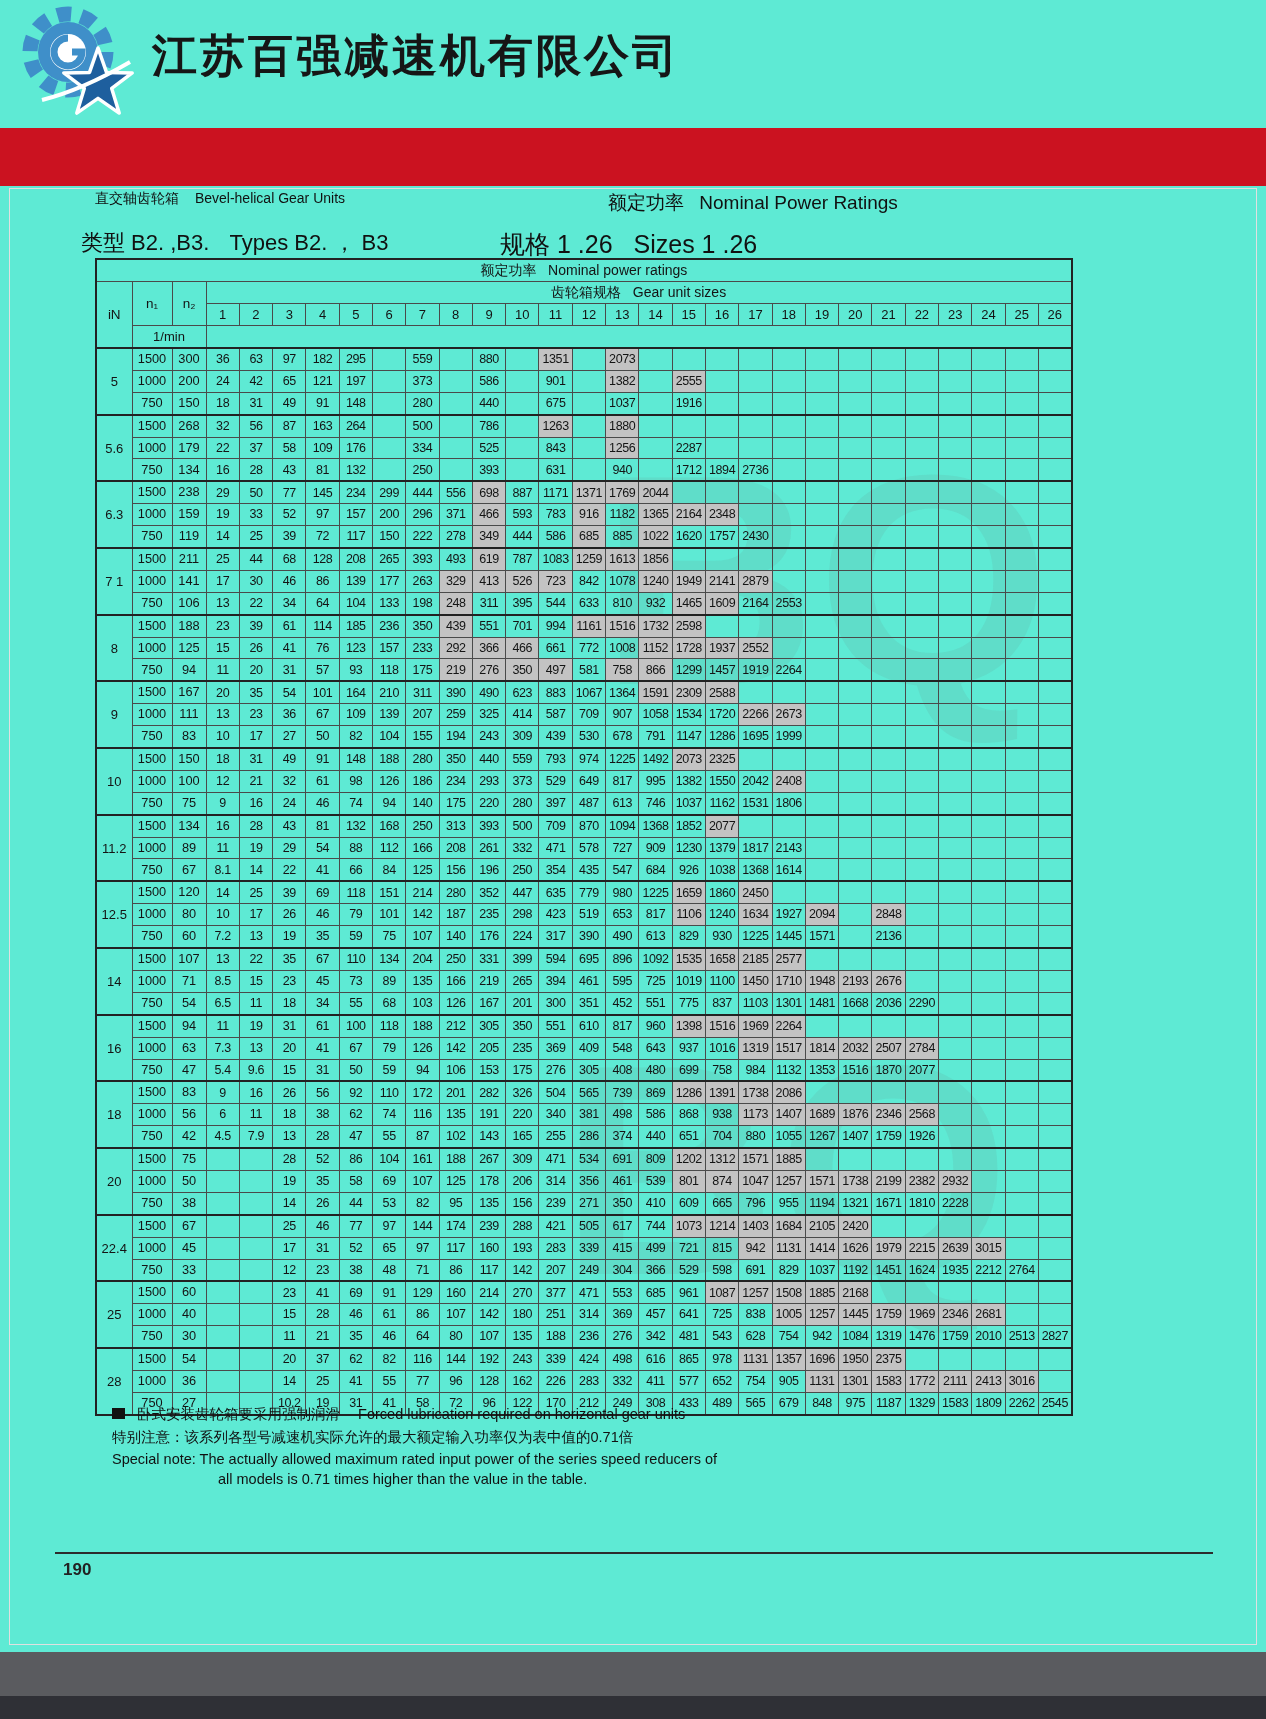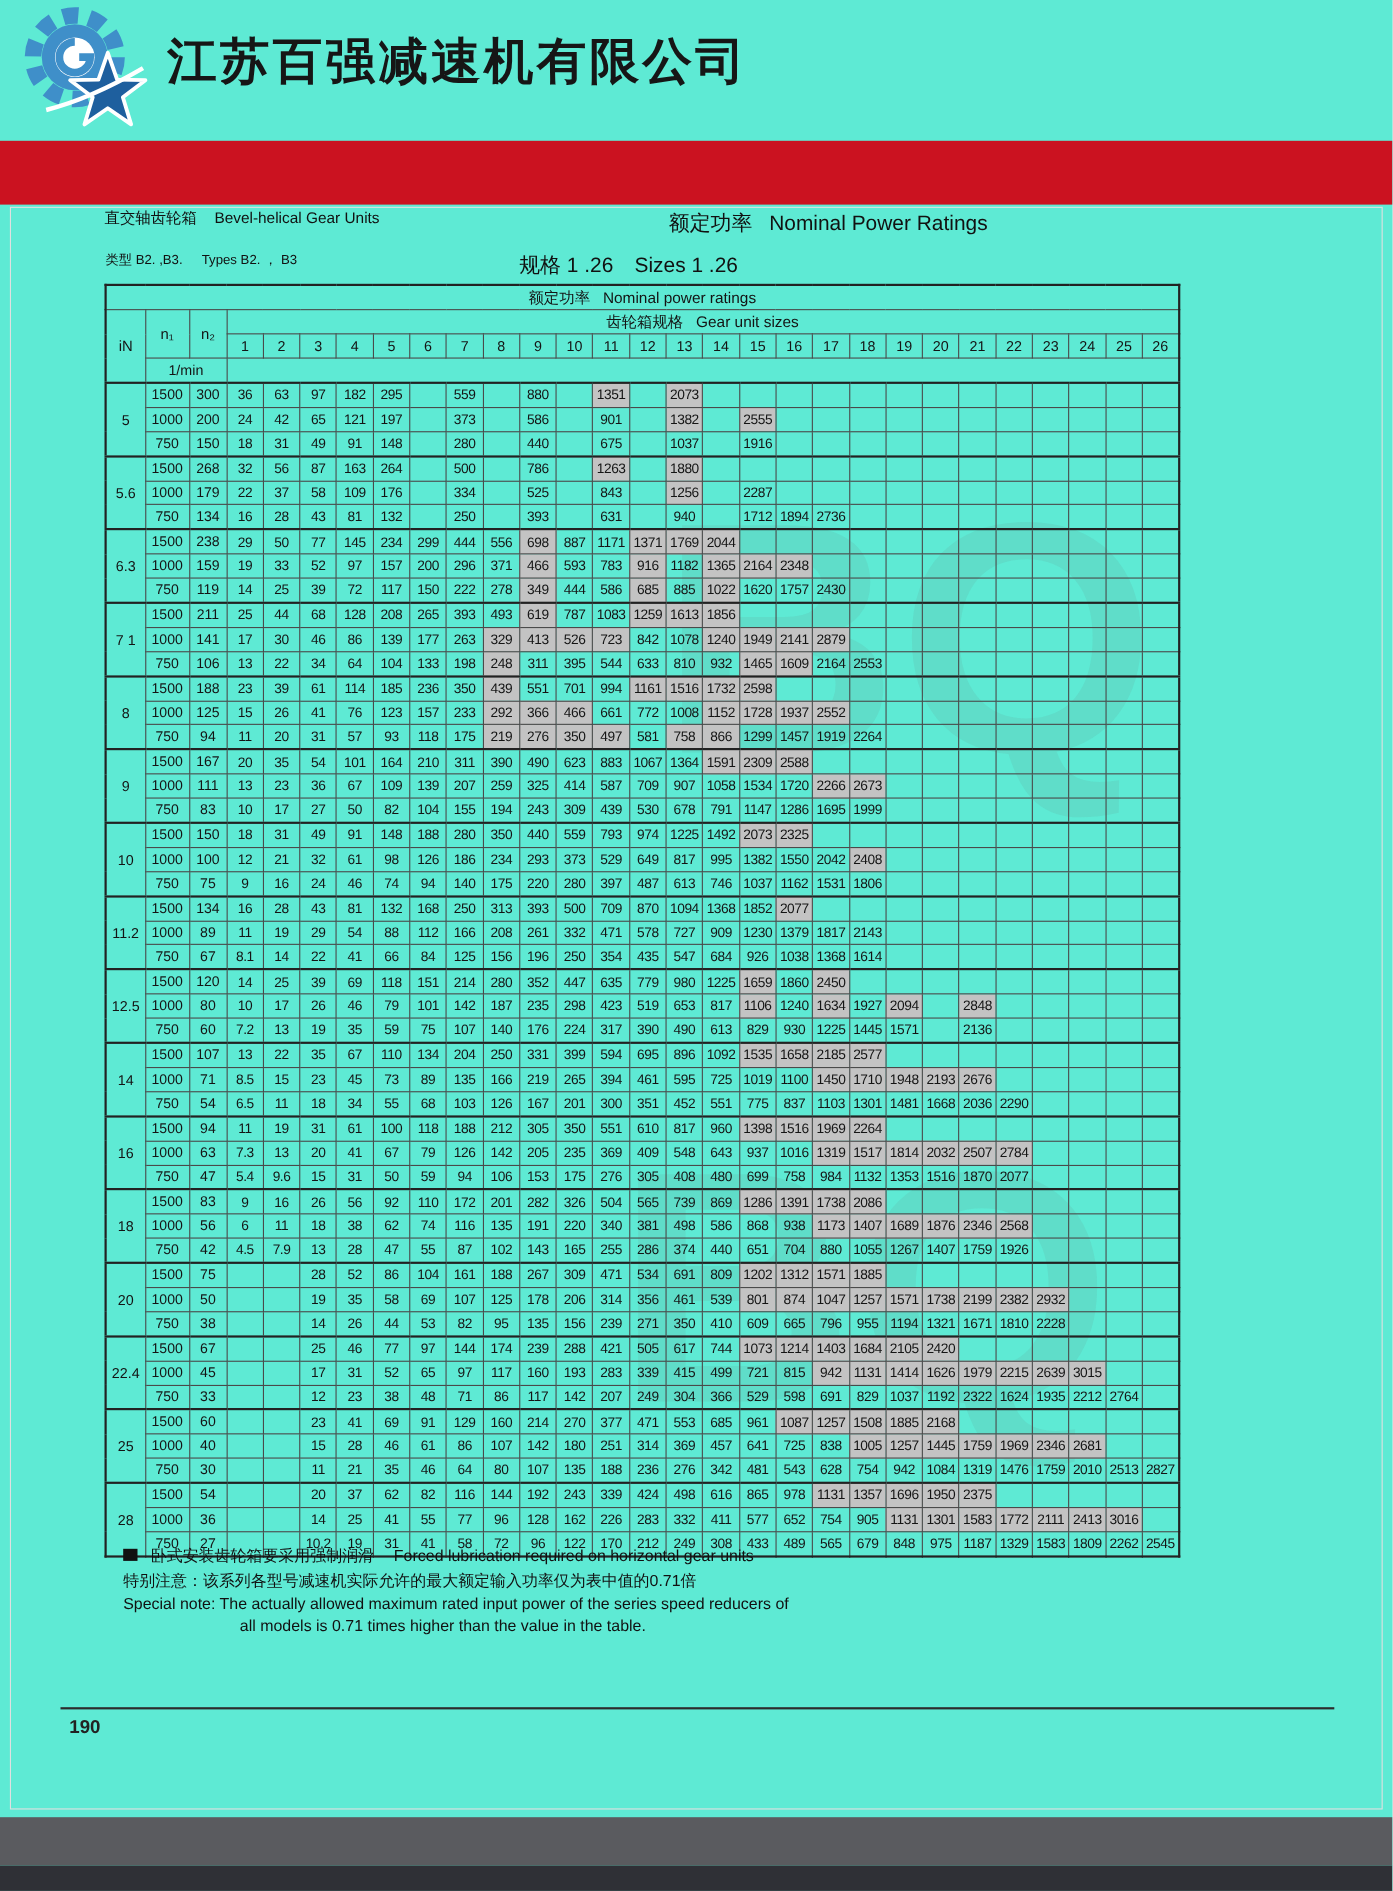--- a/index.html
+++ b/index.html
@@ -15,23 +15,23 @@
     font-size:45px; font-weight:bold; letter-spacing:3px; color:#161616;
   }
   .red-banner { position:absolute; left:0; top:128px; width:1266px; height:58px; background:#cb1220; }
   .content-frame { position:absolute; left:9px; top:188px; width:1246px; height:1455px; border:1px solid #e0e0e0; }
 
   
   .title-line1 { position:absolute; left:95px; top:190px; font-size:14px; }
   .title-line1 .en { margin-left:12px; }
   .title-power { position:absolute; left:608px; top:190px; font-size:19px; }
   .title-power .en { margin-left:10px; }
-  .title-line2 { position:absolute; left:96px; top:228px; font-size:12px; }
+  .title-line2 { position:absolute; left:81px; top:228px; font-size:22px; }
   .title-line2 .en { margin-left:14px; }
-  .title-sizes { position:absolute; left:472px; top:228px; font-size:19px; }
+  .title-sizes { position:absolute; left:500px; top:228px; font-size:25px; }
   .title-sizes .en { margin-left:14px; }
 
   
   .watermark {
     position:absolute; z-index:0; font-weight:bold;
     color:rgba(110,110,110,0.10); pointer-events:none; line-height:1;
   }
   .wm1 { left:600px; top:430px; font-size:300px; }
   .wm2 { left:560px; top:1020px; font-size:300px; }
 
@@ -1450,21 +1450,21 @@
             <td class="v-cell">207</td>
             <td class="v-cell">249</td>
             <td class="v-cell">304</td>
             <td class="v-cell">366</td>
             <td class="v-cell">529</td>
             <td class="v-cell">598</td>
             <td class="v-cell">691</td>
             <td class="v-cell">829</td>
             <td class="v-cell">1037</td>
             <td class="v-cell">1192</td>
-            <td class="v-cell">2322</td>
+            <td class="v-cell">1451</td>
             <td class="v-cell">1624</td>
             <td class="v-cell">1935</td>
             <td class="v-cell">2212</td>
             <td class="v-cell">2764</td>
             <td class="v-cell"></td>
           </tr>
           <tr class="group-start">
             <td class="in-cell" rowspan="3">25</td>
             <td class="n-cell">1500</td>
             <td class="n-cell">60</td>

